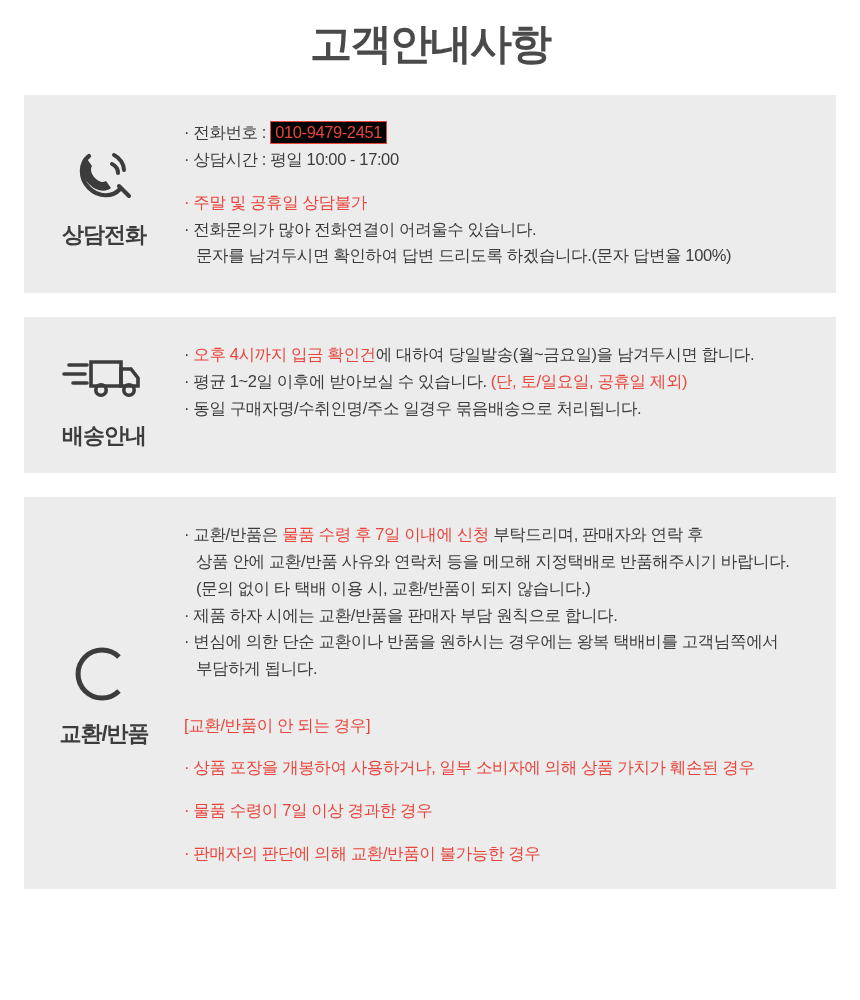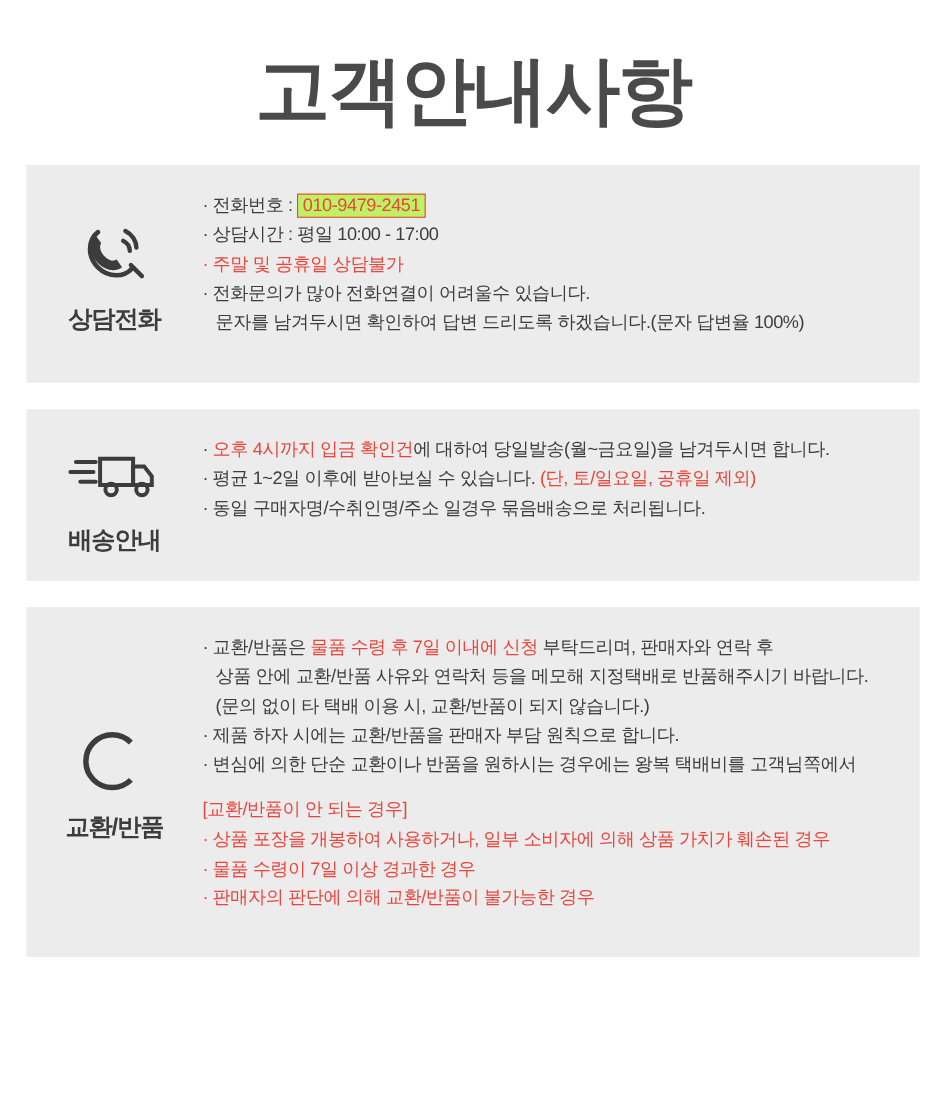--- a/index.html
+++ b/index.html
@@ -14,25 +14,25 @@
   .page {
     width: 860px;
     min-height: 1000px;
     background: #ffffff;
     position: relative;
   }
 
   
   .title {
     text-align: center;
-    font-size: 68px;
+    font-size: 42px;
     font-weight: bold;
     color: #4a4a4a;
     letter-spacing: -2px;
-    padding-top: 42px;
+    padding-top: 19px;
     padding-bottom: 26px;
     line-height: 1.2;
   }
 
   
   .section {
     background: #ececec;
     margin: 0 24px 24px 24px;
     display: flex;
     align-items: flex-start;
@@ -73,29 +73,29 @@
   }
 
   .line {
     font-size: 16.5px;
     line-height: 1.62;
     color: #3c3c3c;
     letter-spacing: -0.4px;
     white-space: nowrap;
   }
   .line.indent { padding-left: 12px; }
-  .red { color: #e8453c; }
+  .red { color: #e8453c; margin-top: 16px; }
   .gray { color: #a6a6a6; }
   .blank { height: 14px; }
 
   .boxed {
     color: #e8453c;
     border: 1px solid #e8453c;
     padding: 0 4px;
-    background: #bef264;
+    background: #000000;
     display: inline-block;
     line-height: 1.25;
   }
 
   
   svg { display: block; }
 </style>
 </head>
 <body>
 
@@ -169,20 +169,21 @@
       <div class="icon-label">교환/반품</div>
     </div>
     <div class="text-col">
       <div class="line">
         <span>· 교환/반품은 </span><span class="red">물품 수령 후 7일 이내에 신청</span><span> 부탁드리며, 판매자와 연락 후</span>
       </div>
       <div class="line indent">상품 안에 교환/반품 사유와 연락처 등을 메모해 지정택배로 반품해주시기 바랍니다.</div>
       <div class="line indent">(문의 없이 타 택배 이용 시, 교환/반품이 되지 않습니다.)</div>
       <div class="line">· 제품 하자 시에는 교환/반품을 판매자 부담 원칙으로 합니다.</div>
       <div class="line">· 변심에 의한 단순 교환이나 반품을 원하시는 경우에는 왕복 택배비를 고객님쪽에서</div>
+      <div class="line indent">부담하게 됩니다.</div>
       <div class="blank"></div>
       <div class="line red">[교환/반품이 안 되는 경우]</div>
       <div class="line red">· 상품 포장을 개봉하여 사용하거나, 일부 소비자에 의해 상품 가치가 훼손된 경우</div>
       <div class="line red">· 물품 수령이 7일 이상 경과한 경우</div>
       <div class="line red">· 판매자의 판단에 의해 교환/반품이 불가능한 경우</div>
     </div>
   </div>
 
 </div>
 

